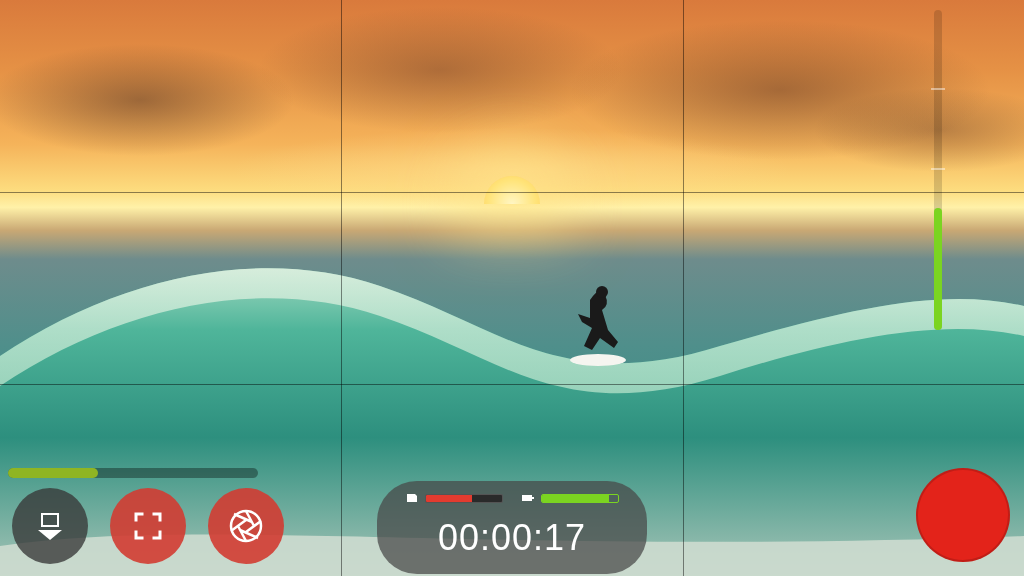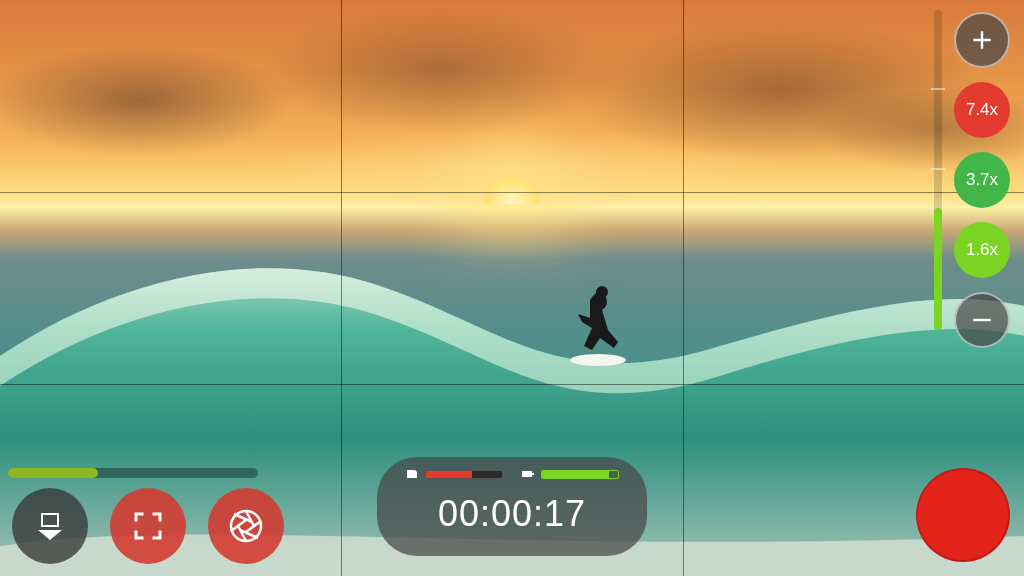--- a/index.html
+++ b/index.html
@@ -146,24 +146,24 @@
   }
   .lbtn.dark { background: rgba(55,55,55,0.78); }
   .lbtn.red  { background: rgba(210,60,50,0.9); }
   .lbtn svg { width: 40px; height: 40px; }
 
   
   .timer-panel {
     position: absolute;
     left: 50%;
     transform: translateX(-50%);
-    bottom: 20px;
+    bottom: 2px;
     background: rgba(70,70,70,0.72);
     border-radius: 40px;
-    padding: 10px 28px 21px 28px;
+    padding: 10px 28px 15px 28px;
     display: flex;
     flex-direction: column;
     align-items: center;
     gap: 12px;
     min-width: 260px;
   }
   .levels-row {
     display: flex;
     gap: 18px;
     align-items: center;
@@ -244,41 +244,20 @@
   <div class="grid-line grid-v2"></div>
   <div class="grid-line grid-h1"></div>
   <div class="grid-line grid-h2"></div>
 
   <div class="zoom-track">
     <div class="zoom-fill" id="zoom-fill" style="height: 38%;"></div>
   </div>
   <div class="zoom-tick t1"></div>
   <div class="zoom-tick t2"></div>
 
-  <div class="zoom-pills">
-    <div class="circ grey">
-      <svg viewBox="0 0 24 24">
-          <path d="M12 4v16M4 12h16"></path>
-        </svg>
-    </div>
-    <div class="circ red">
-        <span>7.4x</span>
-      </div>
-    <div class="circ dgreen">
-        <span>3.7x</span>
-      </div>
-    <div class="circ lgreen">
-        <span>1.6x</span>
-      </div>
-    <div class="circ grey">
-      <svg viewBox="0 0 24 24">
-          <path d="M4 12h16"></path>
-        </svg>
-    </div>
-  </div>
 
   <div class="expo-bar">
     <div class="expo-fill" id="expo-fill" style="width: 36%;"></div>
   </div>
 
   <div class="bottom-left">
     <div class="lbtn dark">
       <svg viewBox="0 0 40 40">
         <rect x="12" y="8" width="16" height="12" fill="none" stroke="#fff" stroke-width="2"></rect>
         <path d="M8 24 L20 34 L32 24" fill="#fff"></path>

